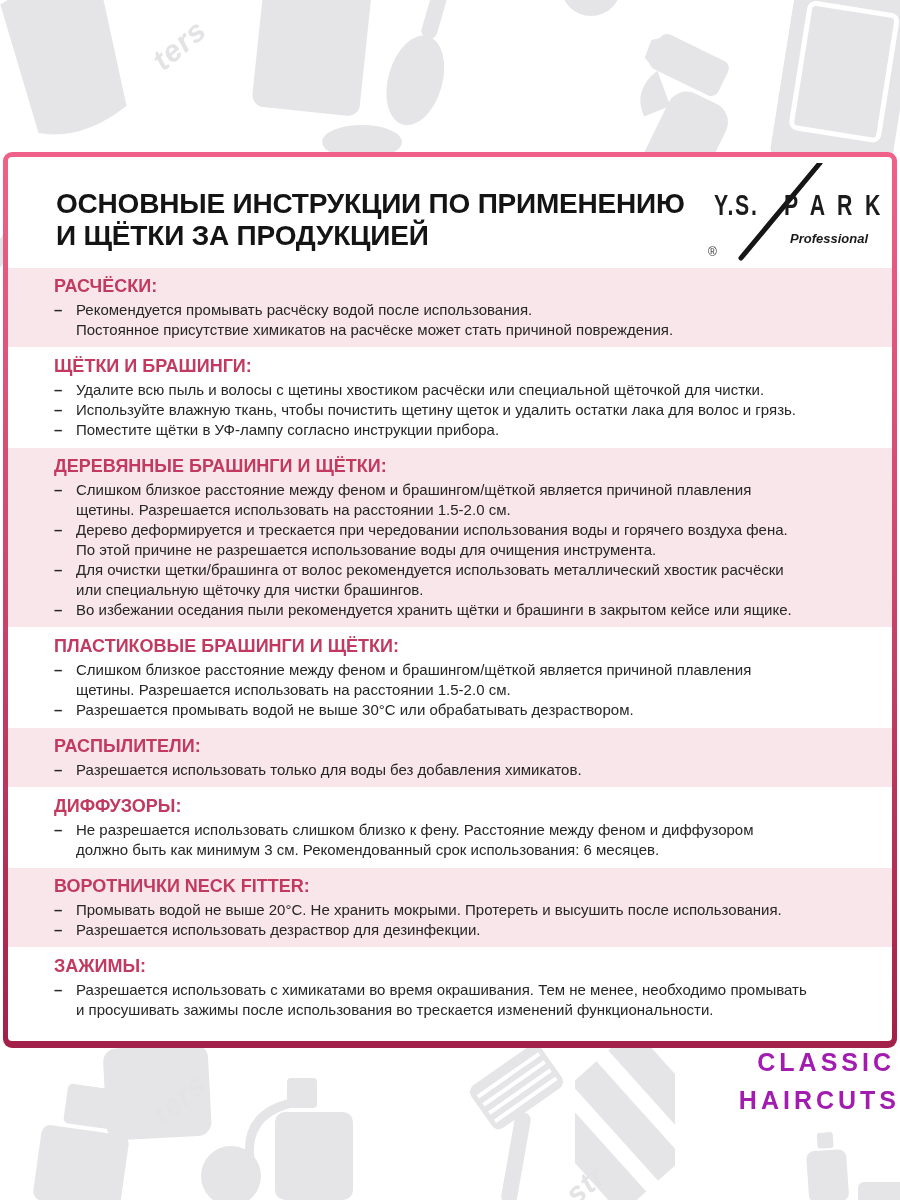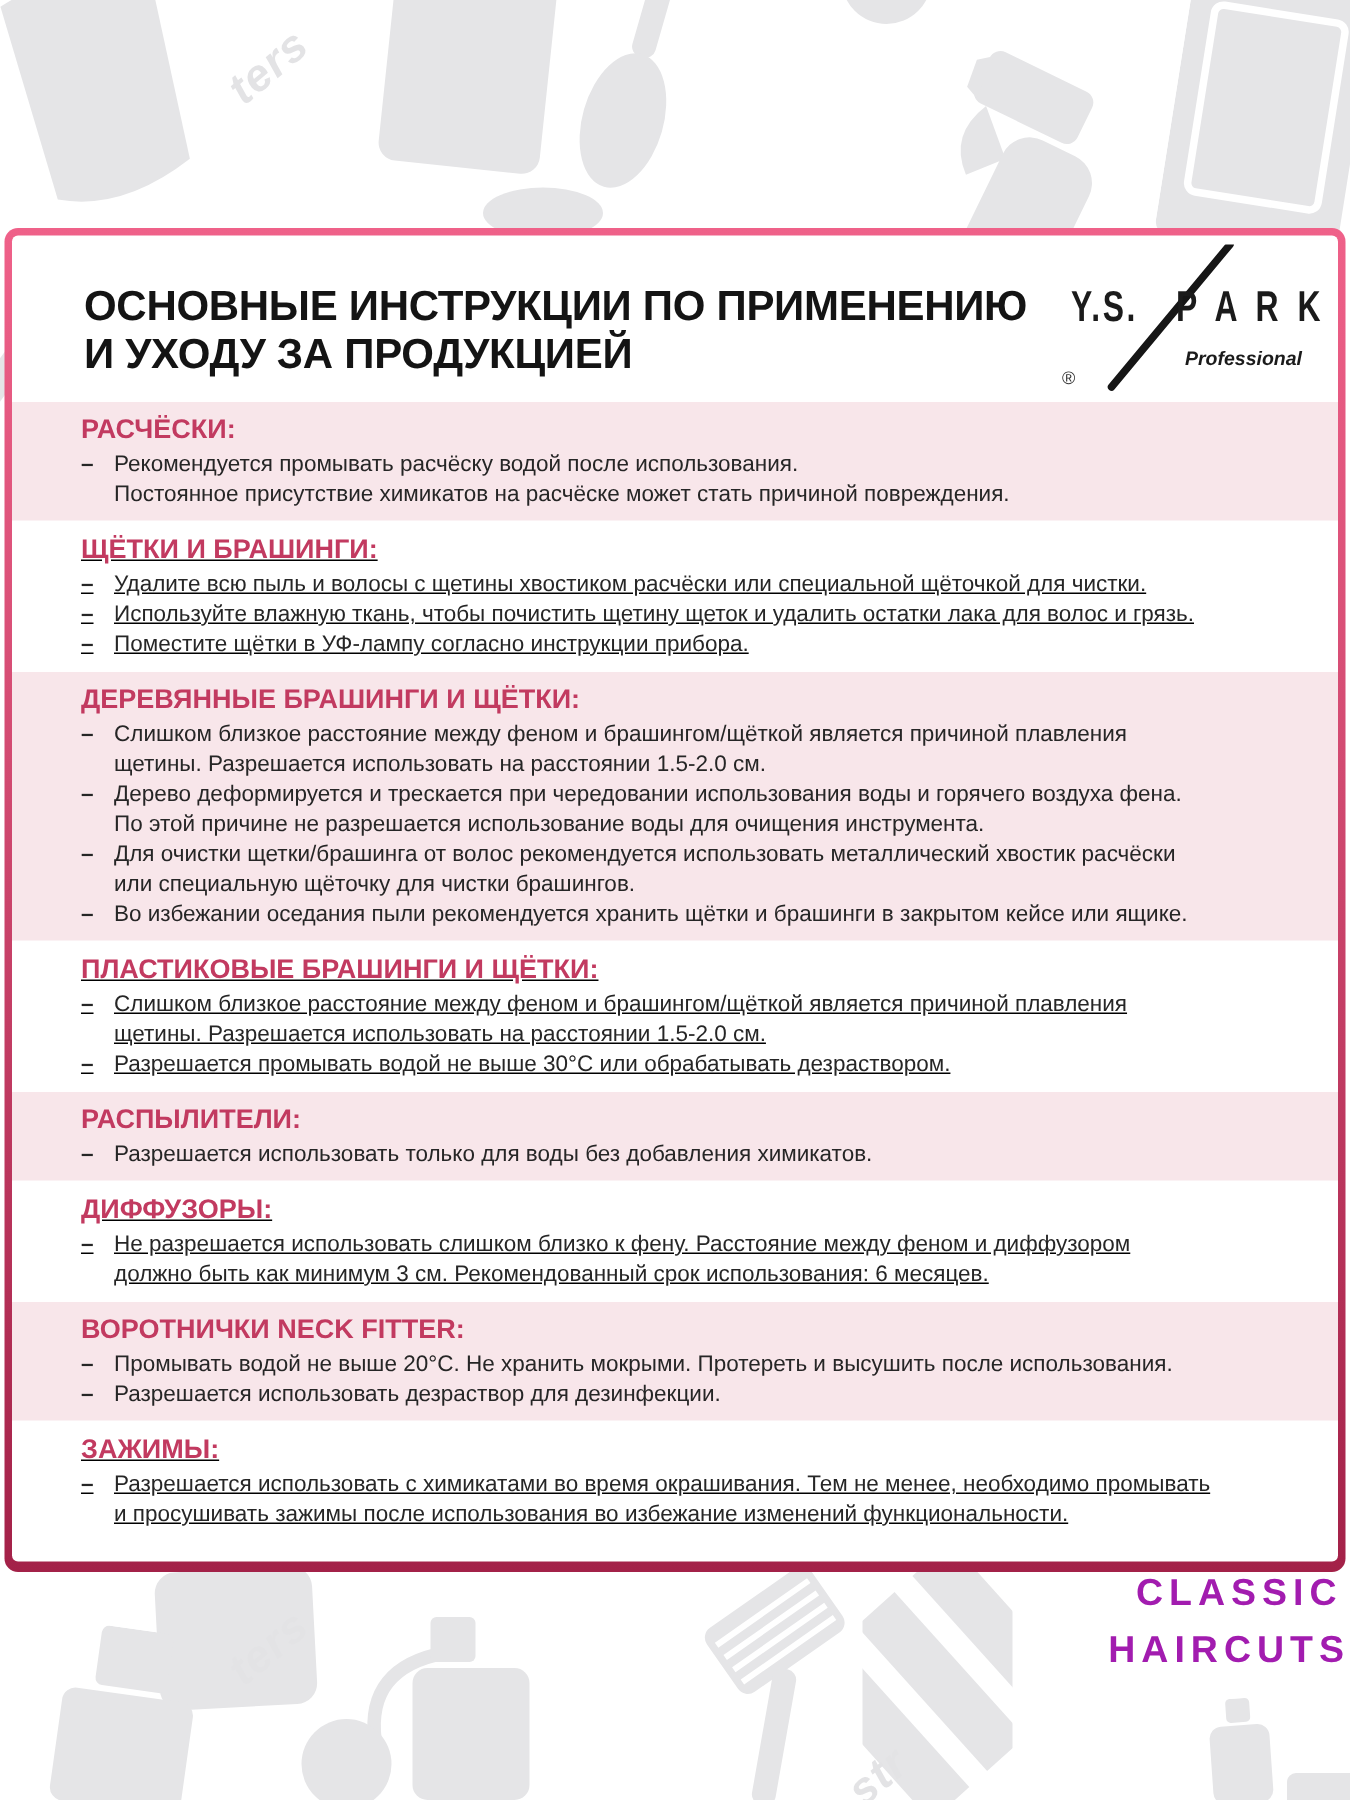--- a/index.html
+++ b/index.html
@@ -40,21 +40,21 @@
   .logo .slash{position:absolute;left:0;top:0;}
   .logo span{position:absolute;white-space:nowrap;}
   .ys,.park{font-size:25px;font-weight:bold;transform:scaleY(1.15) scaleX(0.85);transform-origin:left top;}
   .ys{left:6px;top:26px;letter-spacing:2px;}
   .park{left:76px;top:26px;letter-spacing:4px;}
   .prof{right:0;top:68px;font-size:13px;font-weight:bold;font-style:italic;}
   .reg{left:0;top:82px;font-size:12px;color:#333;}
 
   
   .sec{padding:7px 20px 7px 46px;}
-  .sec.white{padding-top:8px;padding-bottom:8px;background:transparent;text-decoration:underline;}
+  .sec.white{padding-top:8px;padding-bottom:8px;background:transparent;}
   .sec.tinted{background:#f8e6ea;}
   .sec-h{margin:0 0 3px 0;font-size:18px;line-height:22px;font-weight:bold;color:#c23a60;}
   .bullet{display:flex;align-items:flex-start;}
   .dash{flex:0 0 22px;font-size:15px;line-height:20px;font-weight:bold;color:#262626;}
   .blines{flex:1;min-width:0;}
   .bline{font-size:15px;line-height:20px;color:#262626;}
 </style>
 </head>
 <body>
 
@@ -162,21 +162,21 @@
   <span class="wm-frag" style="left:150px;top:1082px;">ters</span>
   <span class="wm-frag" style="left:565px;top:1168px;">str</span>
 
   <div class="wm-classic">CLASSIC</div>
   <div class="wm-haircuts">HAIRCUTS</div>
 
   <div class="card">
     <div class="card-inner">
 
       <div class="title-row">
-        <h1><span>ОСНОВНЫЕ ИНСТРУКЦИИ ПО ПРИМЕНЕНИЮ</span><br><span>И УХОДУ ЗА ПРОДУКЦИЕЙ</span></h1>
+        <h1><span>ОСНОВНЫЕ ИНСТРУКЦИИ ПО ПРИМЕНЕНИЮ</span><br><span>И ЩЁТКИ ЗА ПРОДУКЦИЕЙ</span></h1>
       </div>
 
       <div class="logo">
         <svg class="slash" width="160" height="106" viewBox="0 0 160 106">
           <line x1="33" y1="95" x2="112" y2="0" stroke="#161616" stroke-width="5" stroke-linecap="round"></line>
         </svg>
         <span class="ys">Y.S.</span>
         <span class="park">P A R K</span>
         <span class="prof">Professional</span>
         <span class="reg">®</span>
@@ -293,21 +293,21 @@
                 <div class="bline">Разрешается использовать дезраствор для дезинфекции.</div>
               </div>
             </div>
           </section>
           <section class="sec white">
             <h2 class="sec-h">ЗАЖИМЫ:</h2>
             <div class="bullet">
               <span class="dash">–</span>
               <div class="blines">
                 <div class="bline">Разрешается использовать с химикатами во время окрашивания. Тем не менее, необходимо промывать</div>
-                <div class="bline">и просушивать зажимы после использования во избежание изменений функциональности.</div>
+                <div class="bline">и просушивать зажимы после использования во трескается изменений функциональности.</div>
               </div>
             </div>
           </section>
         </div>
 
     </div>
   </div>
 </div>
 
 </body></html>

